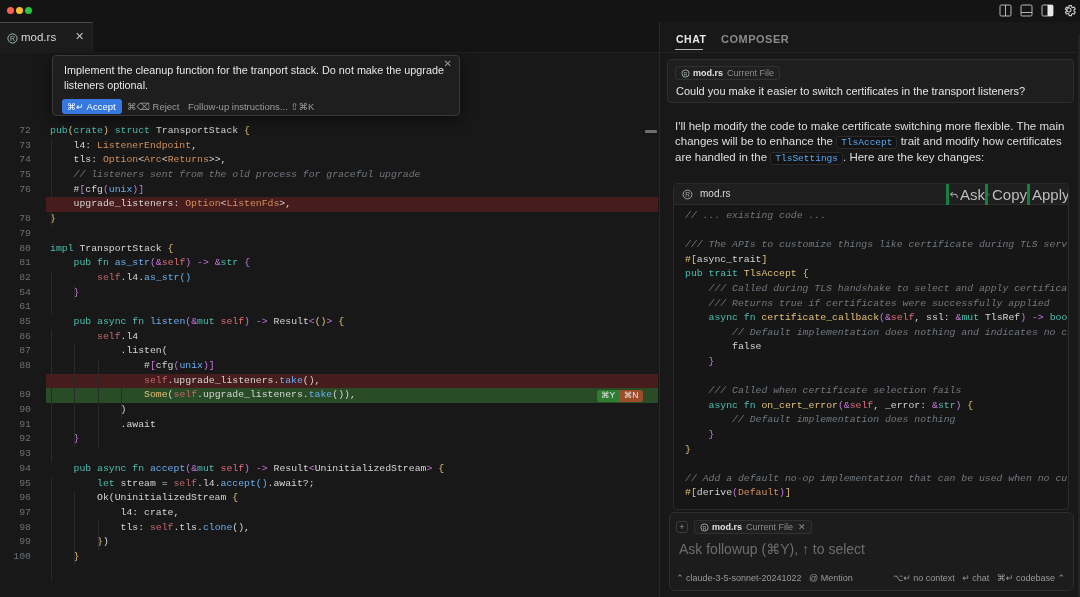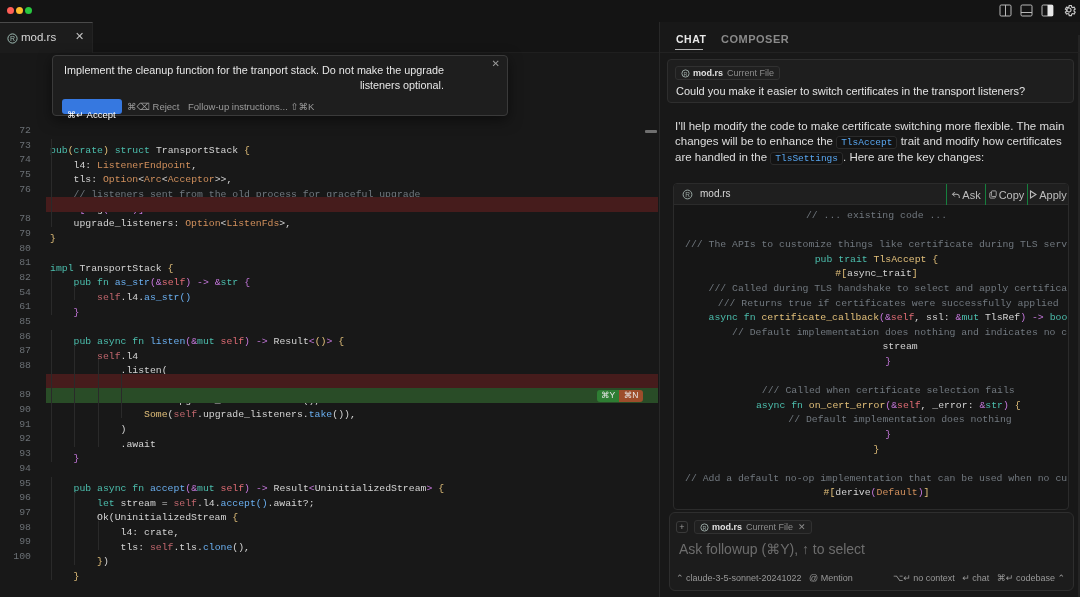--- a/index.html
+++ b/index.html
@@ -10,59 +10,59 @@
 .light{position:absolute;top:7px;width:7px;height:7px;border-radius:50%;}
 #tabbar{position:absolute;left:0;top:22px;width:659px;height:31px;background:#141414;}
 #tab{position:absolute;left:0;top:0;width:93px;height:31px;background:#1c1c1c;border-top:1px solid #4a4a4a;border-right:1px solid #232323;}
 #tab .lbl{position:absolute;left:21px;top:8px;font-size:11.5px;color:#d7d7d7;}
 #tab .x{position:absolute;left:75px;top:7px;font-size:11px;color:#c2c2c2;}
 
 #editor{position:absolute;left:0;top:53px;width:659px;height:544px;background:#181818;}
 #code{position:absolute;left:0;top:71px;width:659px;font-family:"Liberation Mono",monospace;font-size:9.8px;}
 .row{position:relative;height:14.7px;line-height:14.7px;white-space:pre;}
 .ln{position:absolute;left:0;top:0;width:31px;text-align:right;color:#6b7075;}
-.cd{position:absolute;left:50px;top:0;margin-top:20px;}
+.cd{position:absolute;left:50px;top:0;}
 .bgr{position:absolute;left:46px;top:0;width:612px;height:14.7px;background:#461c1c;}
 .bgg{position:absolute;left:46px;top:0;width:612px;height:14.7px;background:#294c27;}
 .k{color:#4cbfae}.t{color:#d2905c}.g{color:#e3c07a}.p{color:#c678dd}
-.s{color:#e06c75}.m{color:#c0666d}.f{color:#6aaff0}.c{color:#71787f;}
+.s{color:#e06c75}.m{color:#c0666d}.f{color:#6aaff0}.c{color:#71787f;font-style:italic}
 #code .cd{color:#d4d4d4;}
 .guide{position:absolute;width:1px;background:#2a2a2a;}
 
 .dky{position:absolute;top:1.5px;height:11.8px;line-height:11.8px;font-size:8.5px;color:#e8e8e8;
  font-family:"Liberation Sans",sans-serif;text-align:center;}
 
-#dlg{position:absolute;left:52px;top:55px;width:456px;height:61px;background:#1e1e1e;
- border:1px solid #3a3a3a;border-radius:4px;box-shadow:0 4px 14px rgba(0,0,0,.5);text-align:right;}
+#dlg{position:absolute;left:52px;top:55px;width:408px;height:61px;background:#1e1e1e;
+ border:1px solid #3a3a3a;border-radius:4px;box-shadow:0 4px 14px rgba(0,0,0,.5);}
 #dlg .txt{position:absolute;left:11px;top:7px;font-size:10.8px;line-height:14.5px;color:#e6e6e6;white-space:nowrap;}
 #dlg .x{position:absolute;right:7px;top:2px;color:#9a9a9a;font-size:10px;}
 #accept{position:absolute;left:9px;top:43px;height:15px;border-radius:3px;background:#3678e0;
- color:#fff;font-size:9.5px;line-height:15px;padding:8px 6px 0 5px;}
+ color:#fff;font-size:9.5px;line-height:15px;padding:0 6px 0 5px;}
 #accept b{font-weight:normal;font-size:9px;margin-right:3px;}
 .dlgbtn{position:absolute;top:43px;font-size:9.5px;line-height:15px;color:#9b9b9b;}
 
 #chat{position:absolute;left:659px;top:22px;width:421px;height:575px;background:#181818;border-left:1px solid #282828;}
 #chattabs{position:absolute;left:0;top:0;width:421px;height:31px;border-bottom:1px solid #222;}
 #chattabs .t1{position:absolute;left:16px;top:11px;font-size:10.5px;font-weight:bold;letter-spacing:.5px;color:#e8e8e8;}
 #chattabs .u1{position:absolute;left:15px;top:26.5px;width:28px;height:1.5px;background:#b4b4b4;}
 #chattabs .t2{position:absolute;left:61px;top:11px;font-size:11px;font-weight:bold;letter-spacing:.5px;color:#8a8a8a;}
 
 #ucard{position:absolute;left:7px;top:37px;width:407px;height:44px;background:#1e1e1e;border:1px solid #2e2e2e;border-radius:4px;}
 .pill{position:absolute;display:inline-flex;align-items:center;background:#202020;border:1px solid #313131;border-radius:3px;font-size:9px;color:#d6d6d6;padding:0 5px;height:14px;}
 .pill .gray{color:#8b8b8b;margin-left:4px;}
 #ucard .msg{position:absolute;left:8px;top:25px;font-size:11px;color:#e4e4e4;}
 
 #apara{position:absolute;left:15px;top:97px;width:396px;font-size:11.5px;line-height:15px;color:#dedede;}
 .chip{font-family:"Liberation Mono",monospace;font-size:9.5px;color:#58a6f0;background:#131313;border:1px solid #2b2b2b;border-radius:3px;padding:0 4px;}
 
 #cblock{position:absolute;left:13px;top:161px;width:396px;height:327px;background:#161616;border:1px solid #2b2b2b;border-radius:4px;overflow:hidden;}
 #cbhead{position:absolute;left:0;top:0;width:394px;height:21px;background:#1f1f1f;border-bottom:1px solid #2b2b2b;}
 #cbhead .fn{position:absolute;left:26px;top:4px;font-size:10px;color:#d8d8d8;}
-.hbtn{position:absolute;top:0;height:21px;font-size:11px;color:#bdbdbd;border-left:1px solid #15803d;display:inline-flex;align-items:center;justify-content:center;}
-#cbody{position:absolute;left:0;top:25px;width:394px;font-family:"Liberation Mono",monospace;font-size:9.8px;text-align:center;}
+.hbtn{position:absolute;top:0;height:21px;font-size:15px;color:#bdbdbd;border-left:3px solid #15803d;display:inline-flex;align-items:center;}
+#cbody{position:absolute;left:0;top:25px;width:394px;font-family:"Liberation Mono",monospace;font-size:9.8px;}
 #cbody .crow{height:14.6px;line-height:14.6px;white-space:pre;padding-left:11px;color:#d4d4d4;}
 
 #ibox{position:absolute;left:9px;top:490px;width:405px;height:79px;background:#1c1c1c;border:1px solid #2e2e2e;border-radius:6px;}
 #ibox .plus{position:absolute;left:6px;top:8px;width:12px;height:12px;border:1px solid #3a3a3a;border-radius:3px;color:#9a9a9a;font-size:9px;line-height:10px;text-align:center;}
 #ibox .ph{position:absolute;left:9px;top:28px;font-size:14px;color:#6d6d6d;}
 #ibox .bl{position:absolute;bottom:7px;font-size:9px;color:#999;}
 #ibox .br{position:absolute;bottom:7px;font-size:9px;color:#999;}
 
 .ico{position:absolute;}
 </style></head><body>
@@ -98,21 +98,21 @@
         </svg>
       <span class="lbl">mod.rs</span>
         <span class="x">✕</span>
     </div>
   </div>
 
   <div id="editor">
     <div id="code">
         <div class="row"><span class="ln">72</span><span class="cd"><span class="k">pub</span><span class="g">(</span><span class="k">crate</span><span class="g">)</span> <span class="k">struct</span> TransportStack <span class="g">{</span></span></div>
         <div class="row"><span class="ln">73</span><span class="cd">    l4: <span class="t">ListenerEndpoint</span>,</span></div>
-        <div class="row"><span class="ln">74</span><span class="cd">    tls: <span class="t">Option</span>&lt;<span class="t">Arc</span>&lt;<span class="t">Acceptor</span>&gt;&gt;,</span></div>
+        <div class="row"><span class="ln">74</span><span class="cd">    tls: <span class="t">Option</span>&lt;<span class="t">Arc</span>&lt;<span class="t">Returns</span>&gt;&gt;,</span></div>
         <div class="row"><span class="ln">75</span><span class="cd">    <span class="c">// listeners sent from the old process for graceful upgrade</span></span></div>
         <div class="row"><span class="ln">76</span><span class="cd">    #<span class="p">[</span>cfg<span class="p">(</span><span class="f">unix</span><span class="p">)</span><span class="p">]</span></span></div>
         <div class="row"><span class="bgr"></span><span class="ln"></span><span class="cd">    upgrade_listeners: <span class="t">Option</span>&lt;<span class="t">ListenFds</span>&gt;,</span></div>
         <div class="row"><span class="ln">78</span><span class="cd"><span class="g">}</span></span></div>
         <div class="row"><span class="ln">79</span><span class="cd"></span></div>
         <div class="row"><span class="ln">80</span><span class="cd"><span class="k">impl</span> TransportStack <span class="g">{</span></span></div>
         <div class="row"><span class="ln">81</span><span class="cd">    <span class="k">pub fn</span> <span class="f">as_str</span><span class="p">(&amp;</span><span class="s">self</span><span class="p">)</span> <span class="p">-&gt;</span> <span class="p">&amp;</span><span class="k">str</span> <span class="p">{</span></span></div>
         <div class="row"><span class="ln">82</span><span class="cd">        <span class="m">self</span>.l4.<span class="f">as_str</span><span class="f">()</span></span></div>
         <div class="row"><span class="ln">54</span><span class="cd">    <span class="p">}</span></span></div>
         <div class="row"><span class="ln">61</span><span class="cd"></span></div>
@@ -189,27 +189,27 @@
               <path d="M3 3 H2 a1 1 0 0 0 -1 1 v5 a1 1 0 0 0 1 1 h5 a1 1 0 0 0 1-1 V8" fill="none" stroke="#bdbdbd"></path>
             </svg>Copy</span>
         <span class="hbtn" style="right:0;width:41px"><svg width="8" height="9" viewBox="0 0 8 9" style="margin-right:2px">
               <path d="M1.5 1 L7 4.5 L1.5 8 Z" fill="none" stroke="#bdbdbd" stroke-width="1.1"></path>
             </svg>Apply</span>
       </div>
       <div id="cbody">
           <div class="crow"><span class="c">// ... existing code ...</span></div>
           <div class="crow"></div>
           <div class="crow"><span class="c">/// The APIs to customize things like certificate during TLS server side</span></div>
+          <div class="crow"><span class="g">#[</span>async_trait<span class="g">]</span></div>
           <div class="crow"><span class="k">pub trait</span> <span class="g">TlsAccept</span> <span class="g">{</span></div>
-          <div class="crow"><span class="g">#[</span>async_trait<span class="g">]</span></div>
           <div class="crow">    <span class="c">/// Called during TLS handshake to select and apply certificates</span></div>
           <div class="crow">    <span class="c">/// Returns true if certificates were successfully applied</span></div>
           <div class="crow">    <span class="k">async fn</span> <span class="g">certificate_callback</span><span class="p">(&amp;</span><span class="s">self</span>, ssl: <span class="p">&amp;</span><span class="k">mut</span> TlsRef<span class="p">)</span> <span class="p">-&gt;</span> <span class="k">bool</span></div>
           <div class="crow">        <span class="c">// Default implementation does nothing and indicates no changes</span></div>
-          <div class="crow">        stream</div>
+          <div class="crow">        false</div>
           <div class="crow">    <span class="p">}</span></div>
           <div class="crow"></div>
           <div class="crow">    <span class="c">/// Called when certificate selection fails</span></div>
           <div class="crow">    <span class="k">async fn</span> <span class="g">on_cert_error</span><span class="p">(&amp;</span><span class="s">self</span>, _error: <span class="p">&amp;</span><span class="k">str</span><span class="p">)</span> <span class="g">{</span></div>
           <div class="crow">        <span class="c">// Default implementation does nothing</span></div>
           <div class="crow">    <span class="p">}</span></div>
           <div class="crow"><span class="g">}</span></div>
           <div class="crow"></div>
           <div class="crow"><span class="c">// Add a default no-op implementation that can be used when no custom</span></div>
           <div class="crow"><span class="g">#[</span>derive<span class="p">(</span><span class="t">Default</span><span class="p">)</span><span class="g">]</span></div>

